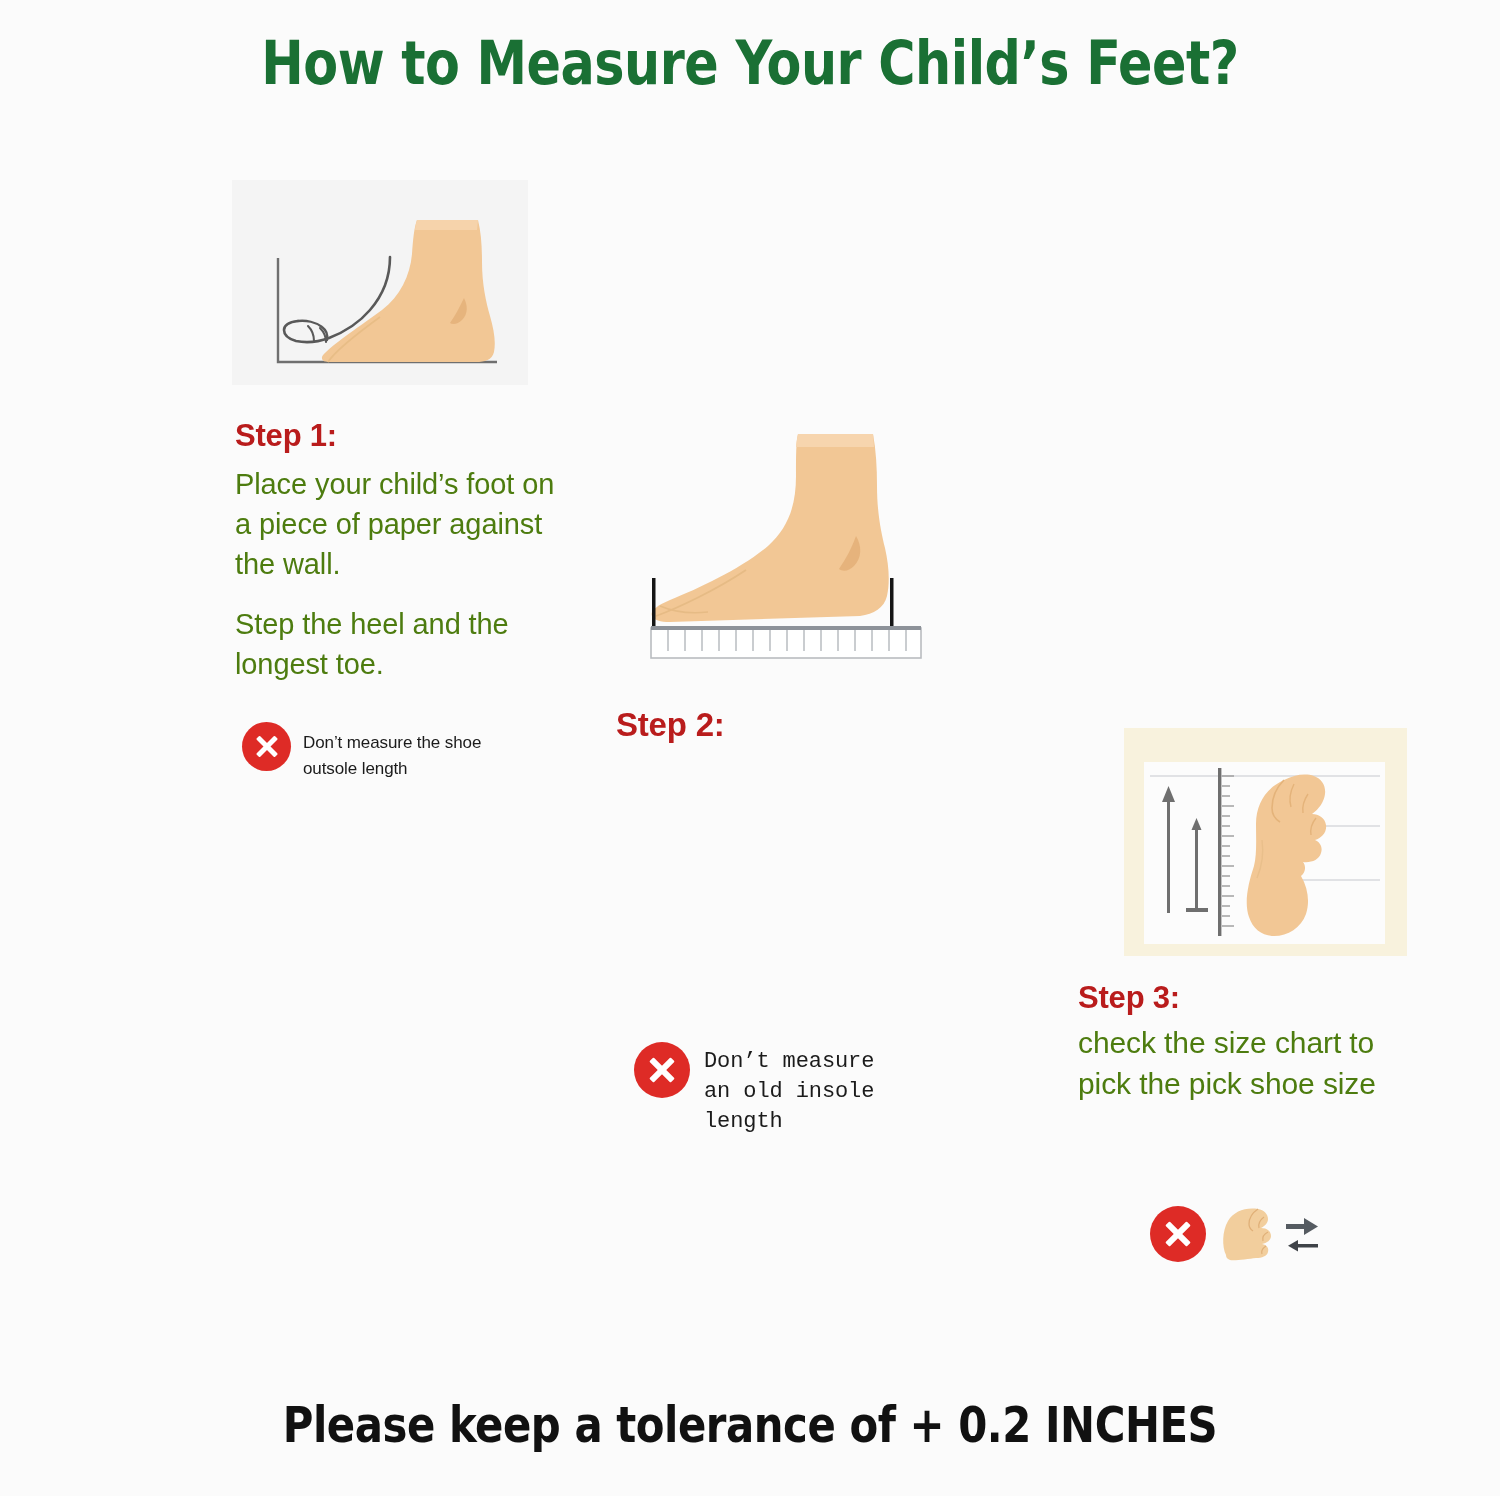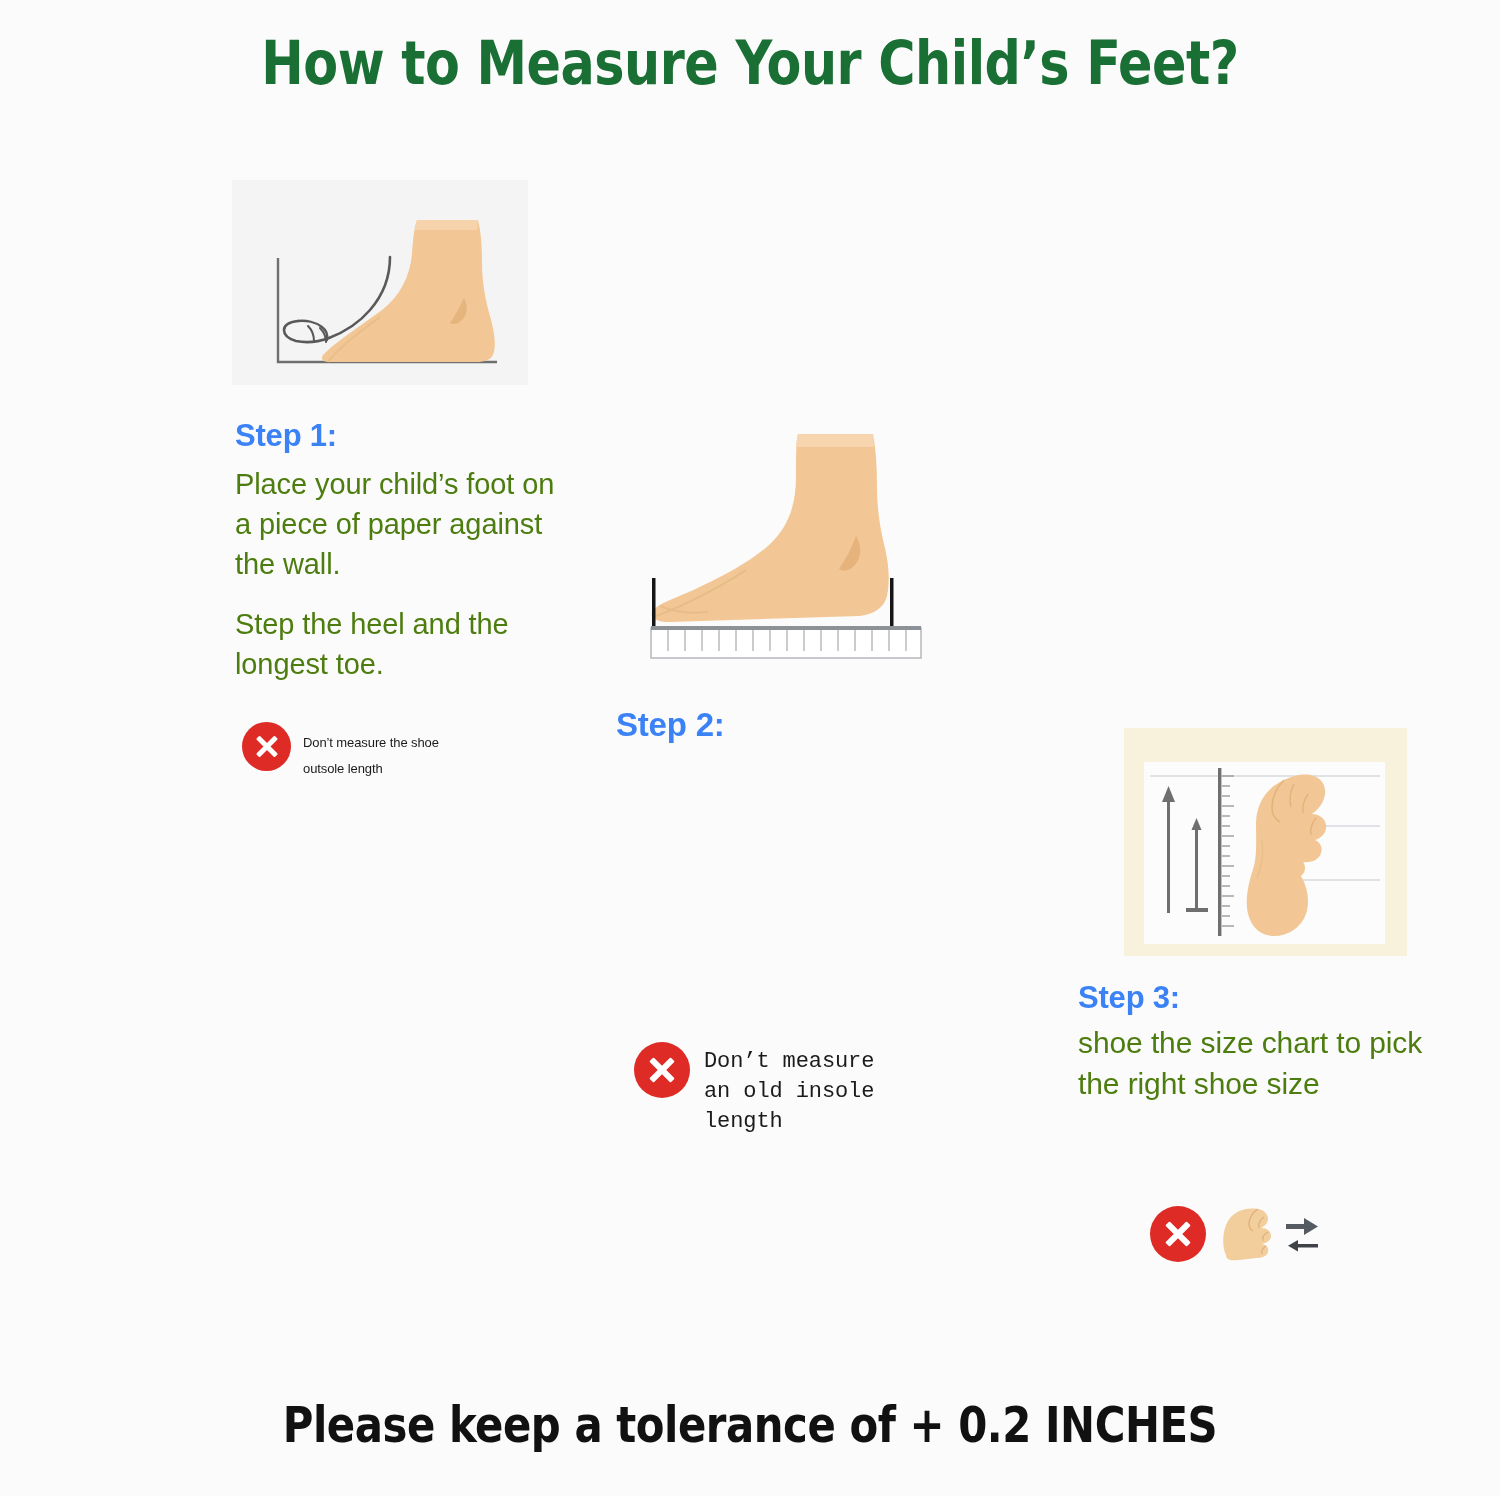--- a/index.html
+++ b/index.html
@@ -44,21 +44,21 @@
     font-size: 50px;
     letter-spacing: -0.5px;
     color: #111111;
     transform: scaleX(0.93);
     white-space: nowrap;
   }
 
   
   .step-head {
     font-weight: bold;
-    color: #3b82f6;
+    color: #b91c1c;
     letter-spacing: -0.2px;
   }
   .step-body {
     color: #4d7c0f;
     letter-spacing: -0.1px;
   }
 
   
   .warn {
     position: absolute;
@@ -106,21 +106,21 @@
   #step1-para2 { font-size: 29px; line-height: 40px; margin-top: 20px; }
 
   #step1-warn { left: 242px; top: 722px; width: 240px; }
   #step1-warn .warn-circle { width: 49px; height: 49px; }
   #step1-warn .warn-circle::before,
   #step1-warn .warn-circle::after {
     width: 26px; height: 5px; margin-left: -13px; margin-top: -2.5px;
   }
   #step1-warn .warn-circle::before { transform: rotate(45deg); }
   #step1-warn .warn-circle::after  { transform: rotate(-45deg); }
-  #step1-warn .warn-text { margin-left: 12px; font-size: 13px; line-height: 26px; padding-top: 8px; }
+  #step1-warn .warn-text { margin-left: 12px; font-size: 17px; line-height: 26px; padding-top: 8px; }
 
   
   #step2-figure {
     position: absolute;
     left: 630px;
     top: 420px;
     width: 310px;
     height: 245px;
   }
   #step2-text {
@@ -323,21 +323,21 @@
       <path d="M150 22 C146 30 145 38 147 45" fill="none" stroke="#e4b37a" stroke-width="1.4"></path>
       <path d="M164 32 C160 38 158 45 159 51" fill="none" stroke="#e4b37a" stroke-width="1.4"></path>
       <path d="M172 56 C168 61 166 67 167 73" fill="none" stroke="#e4b37a" stroke-width="1.4"></path>
       <path d="M118 78 C120 92 118 104 113 116" fill="none" stroke="#e9bf8b" stroke-width="1.4"></path>
     </svg>
   </div>
 </div>
 
 <div id="step3-text">
   <div id="step3-heading" class="step-head">Step 3:</div>
-  <div id="step3-para" class="step-body">shoe the size chart to pick the right shoe size</div>
+  <div id="step3-para" class="step-body">check the size chart to pick the pick shoe size</div>
 </div>
 
 <div class="warn" id="step3-warn">
   <div class="warn-circle"></div>
   <div id="step3-warn-icons">
     <svg width="120" height="62" viewBox="0 0 120 62">
 
       <g>
         <path d="M6 52 C2 44 2 28 8 18 C14 8 26 4 38 6
                  C44 7 48 11 48 16 C48 20 45 23 41 25

